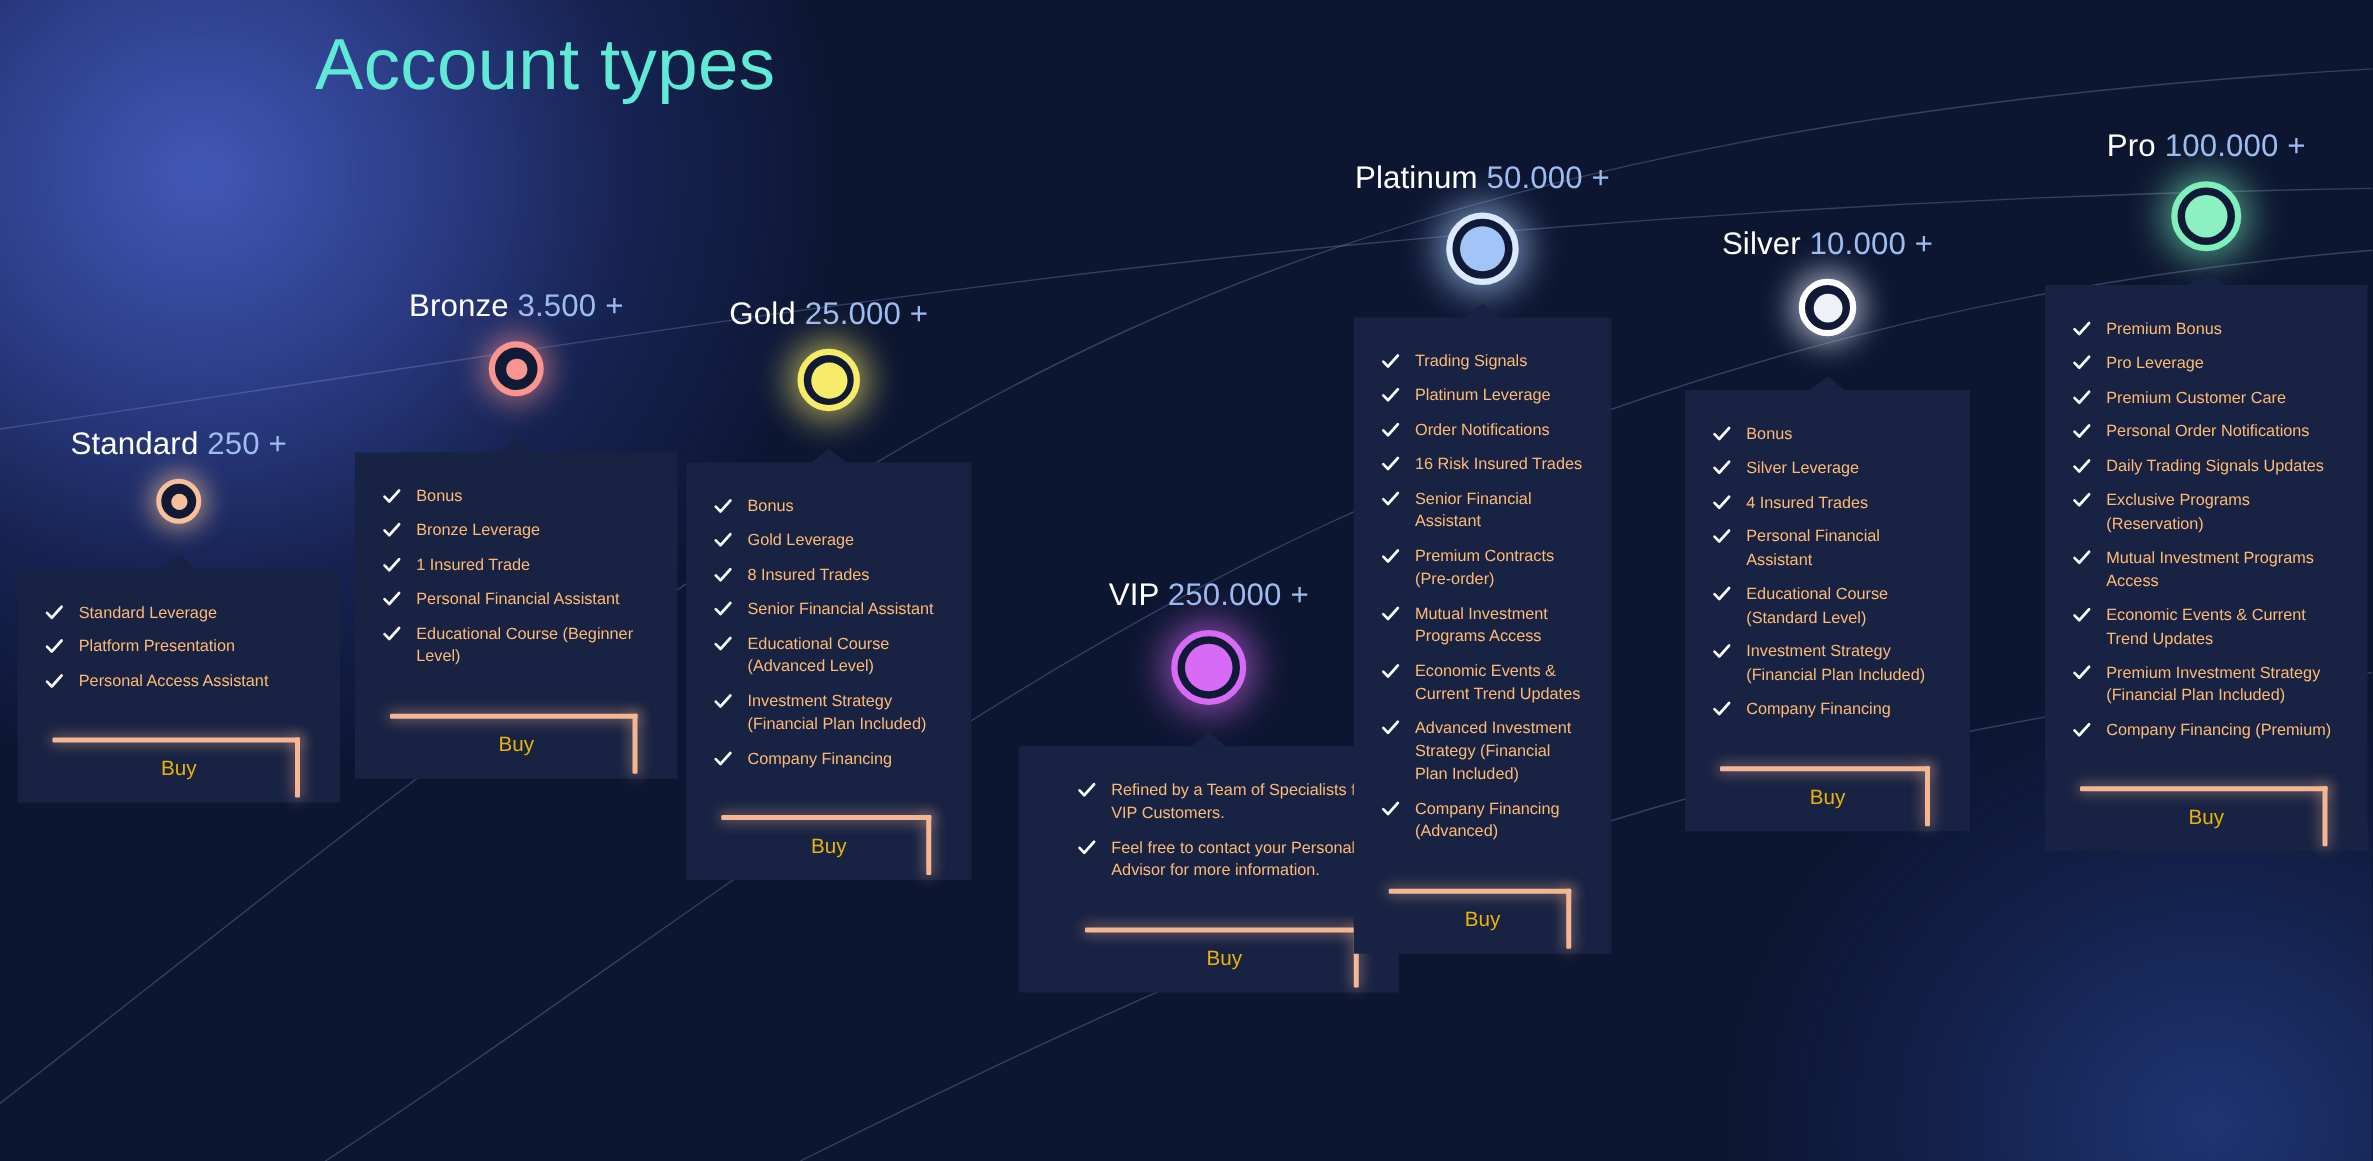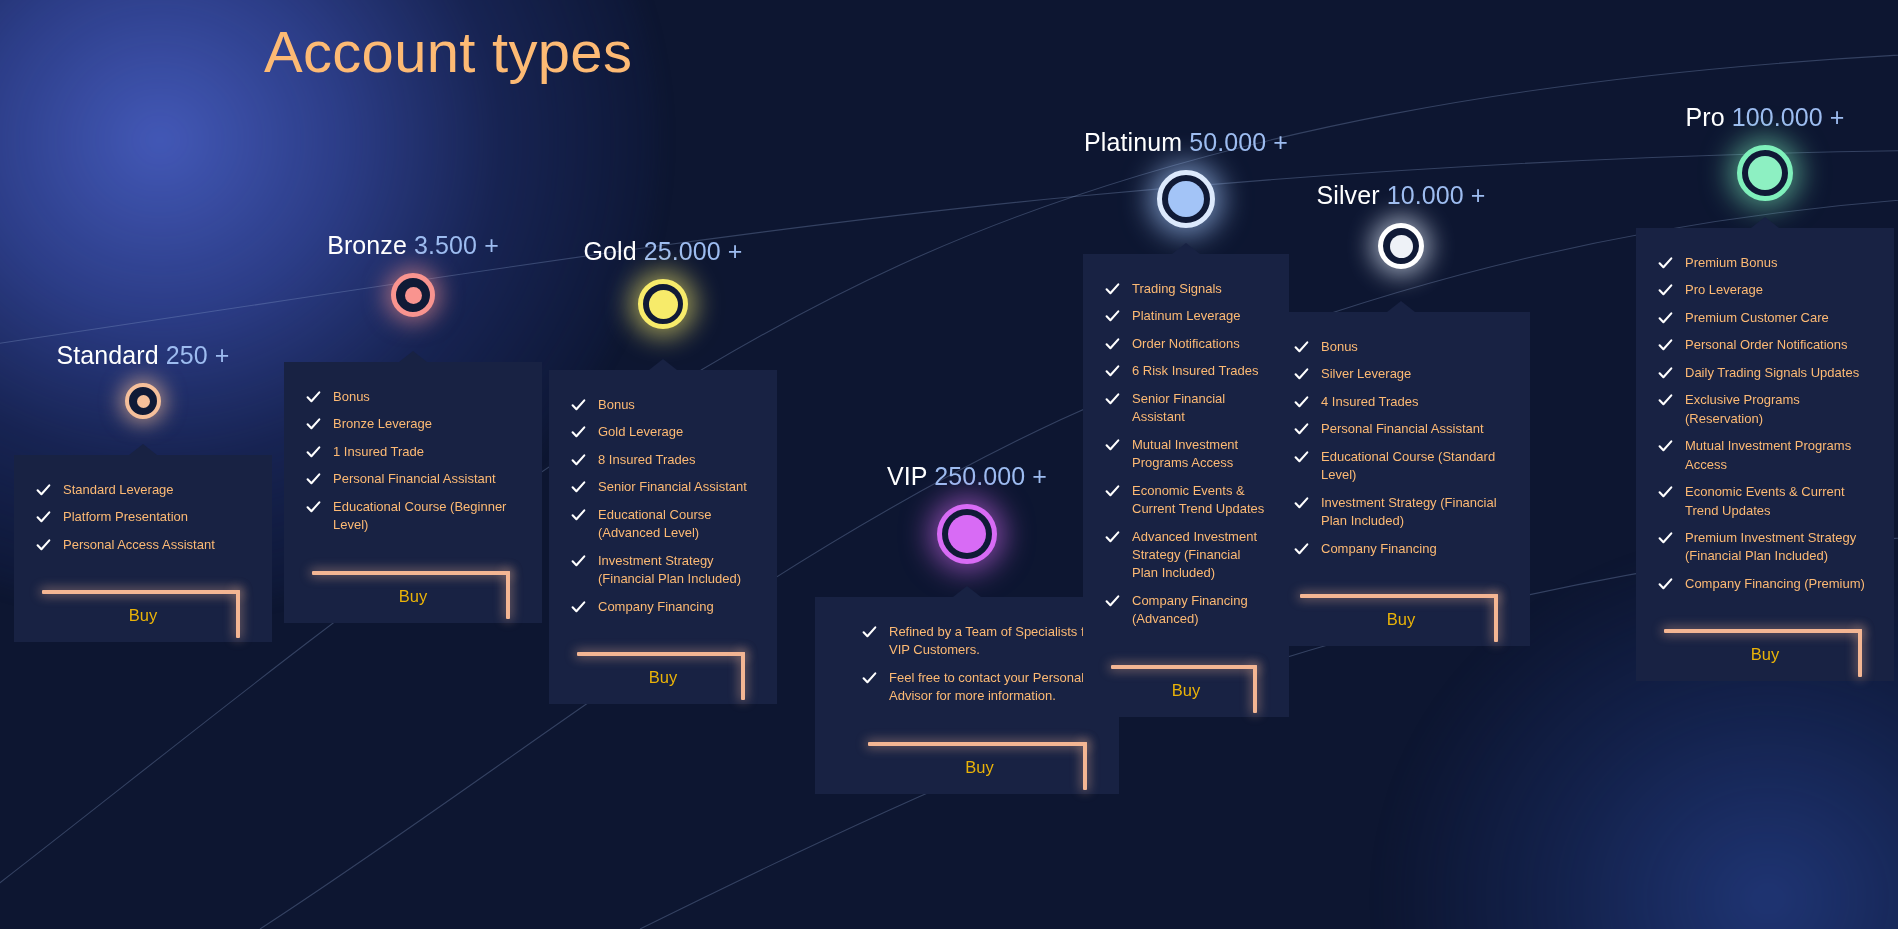--- a/index.html
+++ b/index.html
@@ -107,23 +107,23 @@
     width:4px; height:48px; background:#f4b693; border-radius:1px;
     box-shadow:0 0 11px 2px rgba(244,182,147,0.42);
   }
   .buy .lbl{
     position:absolute; left:0; right:0; top:38px;
     text-align:center; color:#eab308; font-size:16.5px;
   }
 
   h1.title{
     position:absolute;
-    left:264px; top:18px;
+    left:252px; top:18px;
     font-size:58px; font-weight:400;
-    color:#fdba74; letter-spacing:0.3px;
+    color:#5eead4; letter-spacing:0.3px;
   }
 </style>
 </head>
 <body>
 
 <div id="stage">
 
   <div class="glow-tl"></div>
   <div class="glow-br"></div>
 
@@ -336,30 +336,35 @@
             </span><span>Platinum Leverage</span></li>
           <li><span class="tick">
               <svg width="15" height="15" viewBox="0 0 15 15">
                 <path d="M1.6 7.3 L5.4 11.2 L13.3 2.4" fill="none" stroke="#ffffff" stroke-width="2.1" stroke-linecap="round" stroke-linejoin="round"></path>
               </svg>
             </span><span>Order Notifications</span></li>
           <li><span class="tick">
               <svg width="15" height="15" viewBox="0 0 15 15">
                 <path d="M1.6 7.3 L5.4 11.2 L13.3 2.4" fill="none" stroke="#ffffff" stroke-width="2.1" stroke-linecap="round" stroke-linejoin="round"></path>
               </svg>
-            </span><span>6 Risk Insured Trades</span></li>
+            </span><span>16 Risk Insured Trades</span></li>
           <li><span class="tick">
               <svg width="15" height="15" viewBox="0 0 15 15">
                 <path d="M1.6 7.3 L5.4 11.2 L13.3 2.4" fill="none" stroke="#ffffff" stroke-width="2.1" stroke-linecap="round" stroke-linejoin="round"></path>
               </svg>
             </span><span>Senior Financial Assistant</span></li>
           <li><span class="tick">
               <svg width="15" height="15" viewBox="0 0 15 15">
                 <path d="M1.6 7.3 L5.4 11.2 L13.3 2.4" fill="none" stroke="#ffffff" stroke-width="2.1" stroke-linecap="round" stroke-linejoin="round"></path>
               </svg>
+            </span><span>Premium Contracts (Pre-order)</span></li>
+          <li><span class="tick">
+              <svg width="15" height="15" viewBox="0 0 15 15">
+                <path d="M1.6 7.3 L5.4 11.2 L13.3 2.4" fill="none" stroke="#ffffff" stroke-width="2.1" stroke-linecap="round" stroke-linejoin="round"></path>
+              </svg>
             </span><span>Mutual Investment Programs Access</span></li>
           <li><span class="tick">
               <svg width="15" height="15" viewBox="0 0 15 15">
                 <path d="M1.6 7.3 L5.4 11.2 L13.3 2.4" fill="none" stroke="#ffffff" stroke-width="2.1" stroke-linecap="round" stroke-linejoin="round"></path>
               </svg>
             </span><span>Economic Events &amp; Current Trend Updates</span></li>
           <li><span class="tick">
               <svg width="15" height="15" viewBox="0 0 15 15">
                 <path d="M1.6 7.3 L5.4 11.2 L13.3 2.4" fill="none" stroke="#ffffff" stroke-width="2.1" stroke-linecap="round" stroke-linejoin="round"></path>
               </svg>
@@ -371,21 +376,21 @@
             </span><span>Company Financing (Advanced)</span></li>
         </ul>
       <div class="buy">
         <div class="bar-top"></div>
           <div class="bar-right"></div>
         <div class="lbl">Buy</div>
       </div>
     </div>
   </div>
 
-  <div class="tier" id="tier-silver" style="left:1272px; top:183px; width:258px;">
+  <div class="tier" id="tier-silver" style="left:1348px; top:183px; width:228px;">
     <div class="tier-head">
       <span>Silver</span>
       <span class="amt">10.000</span>
       <span class="plus">+</span>
     </div>
     <div class="marker-wrap">
       <div class="marker" style="width:46px;height:46px;border:5px solid #ffffff;box-shadow:0 0 24px 7px rgba(230,240,255,0.62);">
         <div class="dot" style="width:23px;height:23px;background:#eef2f7;"></div>
       </div>
     </div>

